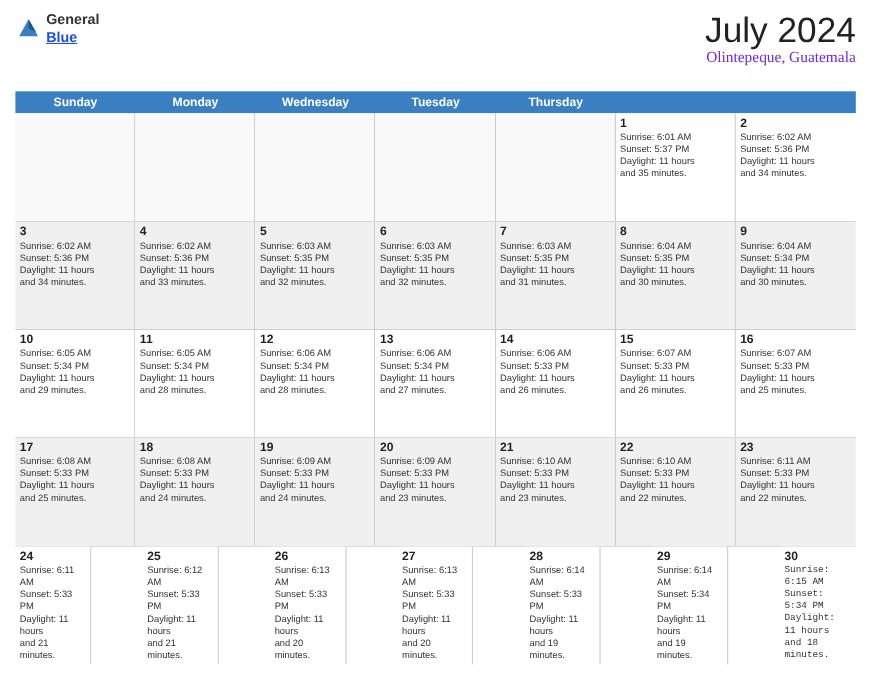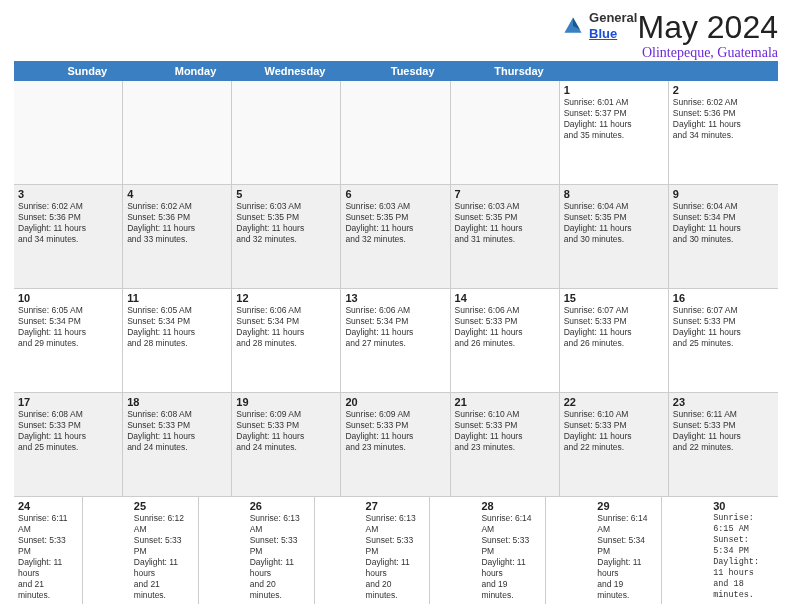--- a/index.html
+++ b/index.html
@@ -12,23 +12,23 @@
     }
     .page {
       width: 792px;
       height: 612px;
       padding: 10px 14px 8px 14px;
       display: flex;
       flex-direction: column;
     }
     .header {
       display: flex;
-      justify-content: flex-end;
+      justify-content: space-between;
       align-items: flex-start;
-      margin-bottom: 0;
+      margin-bottom: 22px;
     }
     .logo {
       display: flex;
       align-items: center;
       gap: 4px;
     }
     .logo-text {
       font-size: 13px;
       line-height: 1.2;
     }
@@ -59,22 +59,22 @@
     }
     .cal-header {
       display: grid;
       grid-template-columns: repeat(7, 1fr);
       background: #3a7fc1;
     }
     .cal-header-cell {
       color: #fff;
       font-size: 11px;
       font-weight: bold;
-      padding: 4px 16px;
-      text-align: right;
+      padding: 4px 5px;
+      text-align: center;
     }
     .cal-body {
       flex: 1;
       display: flex;
       flex-direction: column;
     }
     .cal-row {
       display: grid;
       grid-template-columns: repeat(7, 1fr);
       flex: 1;
@@ -123,21 +123,21 @@
       <svg class="logo-icon" viewBox="0 0 28 28">
         <polygon points="14,4 24,22 4,22" fill="#3a7fc1"></polygon>
         <polygon points="14,4 22,18 14,14" fill="#1a5a8a"></polygon>
       </svg>
       <div class="logo-text">
         <div><span class="general">General</span></div>
         <div><span class="blue">Blue</span></div>
       </div>
     </div>
     <div class="title-block">
-      <div class="month-title">May 2024</div>
+      <div class="month-title">July 2024</div>
       <div class="location">Olintepeque, Guatemala</div>
     </div>
   </div>
 
   <div class="calendar">
     <div class="cal-header">
     <div class="cal-header-cell">Sunday</div>
         <div class="cal-header-cell">Monday</div>
         <div class="cal-header-cell">Wednesday</div>
         <div class="cal-header-cell">Tuesday</div>

